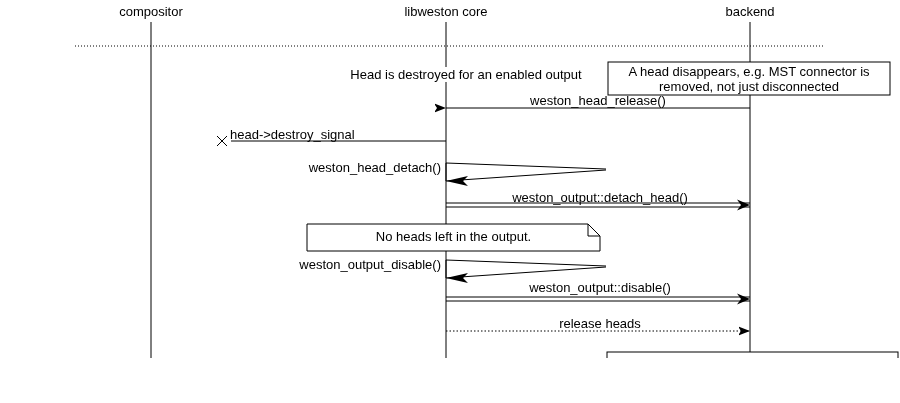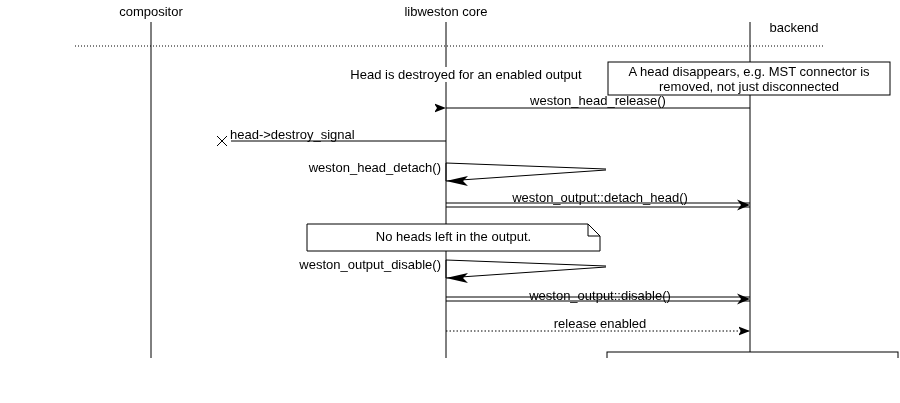--- a/index.html
+++ b/index.html
@@ -101,31 +101,31 @@
         <line x1="446" y1="260" x2="446" y2="278" stroke="#000000" stroke-width="1"></line>
         <line x1="446" y1="297" x2="750" y2="297" stroke="#000000" stroke-width="1"></line>
         <line x1="446" y1="301" x2="750" y2="301" stroke="#000000" stroke-width="1"></line>
         <path d="M 750 299 L 737 293.5 L 741 299 L 737 304.5 Z" fill="#000000"></path>
         <line x1="446" y1="331" x2="750" y2="331" stroke="#000000" stroke-width="1" stroke-dasharray="1.5,2" marker-end="url(#arrow-right)"></line>
       </g>
   </svg>
 
   <div class="lbl lifeline-title" style="left:151px; top:4px;">compositor</div>
   <div class="lbl lifeline-title" style="left:446px; top:4px;">libweston core</div>
-  <div class="lbl lifeline-title" style="left:750px; top:20px;margin-left:44px;">backend</div>
+  <div class="lbl lifeline-title" style="left:750px; top:4px;">backend</div>
 
   <div class="lbl sep-label" style="left:466px; top:38px;">Head is destroyed for an enabled output</div>
 
   <div class="note-text" style="left:610px; top:64px; width:278px;">A head disappears, e.g. MST connector is
 removed, not just disconnected</div>
   <div class="note-text" style="left:309px; top:229px; width:289px;">No heads left in the output.</div>
 
   <div class="note-text" style="left:609px; top:357px; width:287px;">free(head)</div>
 
   <div class="lbl msg-label msg-center" style="left:598px; top:93px;">weston_head_release()</div>
   <div class="lbl msg-label" style="left:230px; top:127px;">head-&gt;destroy_signal</div>
   <div class="lbl msg-label msg-right" style="left:441px; top:160px;">weston_head_detach()</div>
   <div class="lbl msg-label msg-center" style="left:600px; top:190px;">weston_output::detach_head()</div>
   <div class="lbl msg-label msg-right" style="left:441px; top:257px;">weston_output_disable()</div>
-  <div class="lbl msg-label msg-center" style="left:600px; top:288px;text-align:right;">weston_output::disable()</div>
-  <div class="lbl msg-label msg-center" style="left:600px; top:316px;">release enabled</div>
+  <div class="lbl msg-label msg-center" style="left:600px; top:280px;text-align:right;">weston_output::disable()</div>
+  <div class="lbl msg-label msg-center" style="left:600px; top:316px;">release heads</div>
 
 </div>
 
 </body></html>

